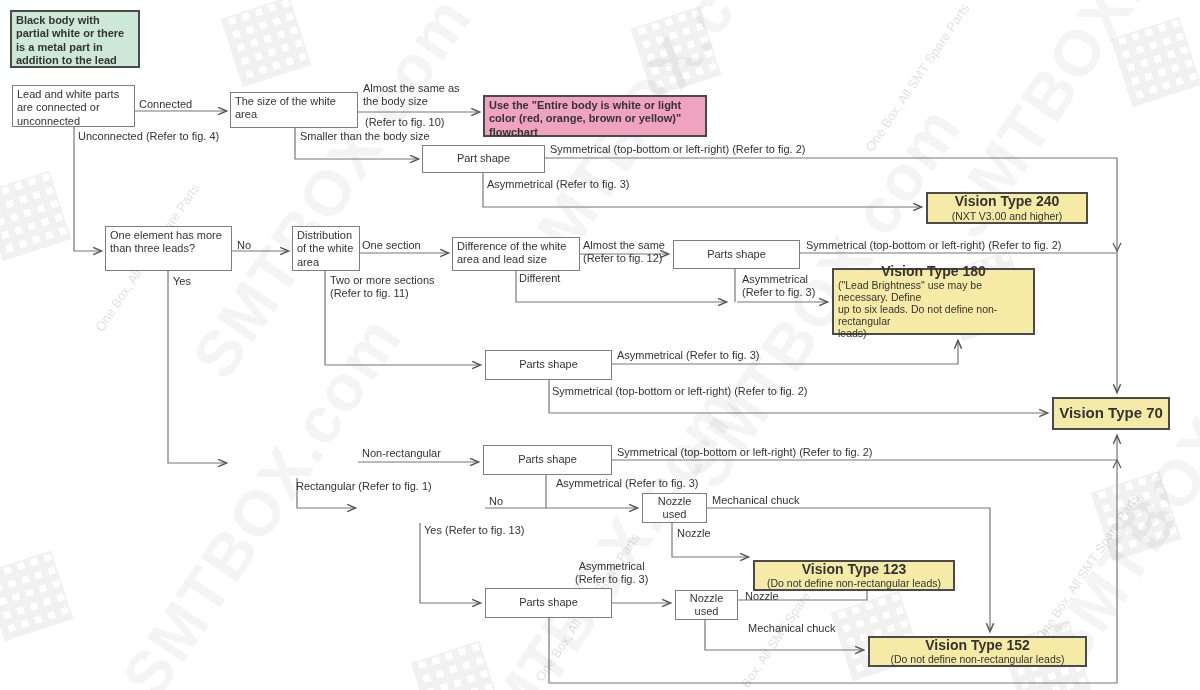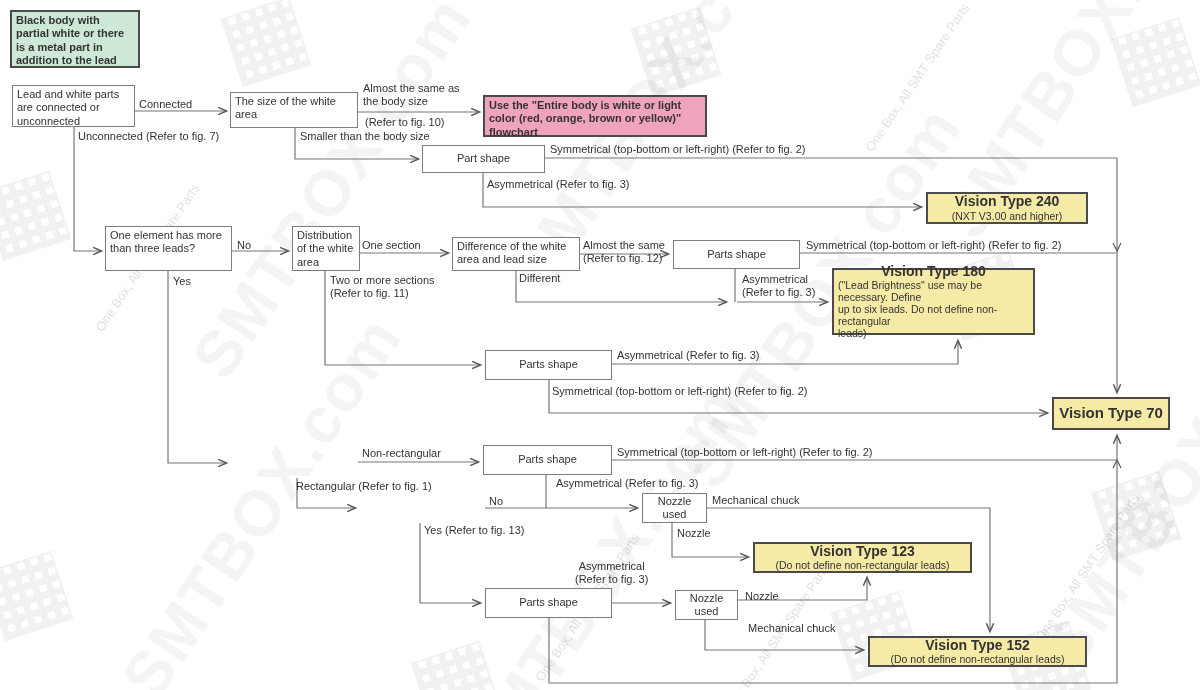--- a/index.html
+++ b/index.html
@@ -167,37 +167,37 @@
     <span class="t" style="font-size:15px">Vision Type 70</span>
   </div>
 
 
   <div class="node center" style="left:483px;top:445px;width:129px;height:30px">Parts shape</div>
 
 
   <div class="node center" style="left:642px;top:493px;width:65px;height:30px">Nozzle
 used</div>
 
-  <div class="node vision" style="left:753px;top:542px;width:219px;height:31px">
+  <div class="node vision" style="left:753px;top:560px;width:202px;height:31px">
     <span class="t">Vision Type 123</span>
     <span class="s">(Do not define non-rectangular leads)</span>
   </div>
 
   <div class="node center" style="left:485px;top:588px;width:127px;height:30px">Parts shape</div>
 
   <div class="node center" style="left:675px;top:590px;width:63px;height:30px">Nozzle
 used</div>
 
   <div class="node vision" style="left:868px;top:636px;width:219px;height:31px">
     <span class="t">Vision Type 152</span>
     <span class="s">(Do not define non-rectangular leads)</span>
   </div>
 
   <div class="elabel" style="left:139px;top:98px">Connected</div>
-  <div class="elabel" style="left:78px;top:130px">Unconnected (Refer to fig. 7)</div>
+  <div class="elabel" style="left:78px;top:130px">Unconnected (Refer to fig. 4)</div>
   <div class="elabel" style="left:363px;top:82px">Almost the same as
 the body size</div>
   <div class="elabel" style="left:365px;top:116px">(Refer to fig. 10)</div>
   <div class="elabel" style="left:300px;top:130px">Smaller than the body size</div>
   <div class="elabel" style="left:550px;top:143px">Symmetrical (top-bottom or left-right) (Refer to fig. 2)</div>
   <div class="elabel" style="left:487px;top:178px">Asymmetrical (Refer to fig. 3)</div>
   <div class="elabel" style="left:237px;top:239px">No</div>
   <div class="elabel" style="left:173px;top:275px">Yes</div>
   <div class="elabel" style="left:362px;top:239px">One section</div>
   <div class="elabel" style="left:330px;top:274px">Two or more sections

